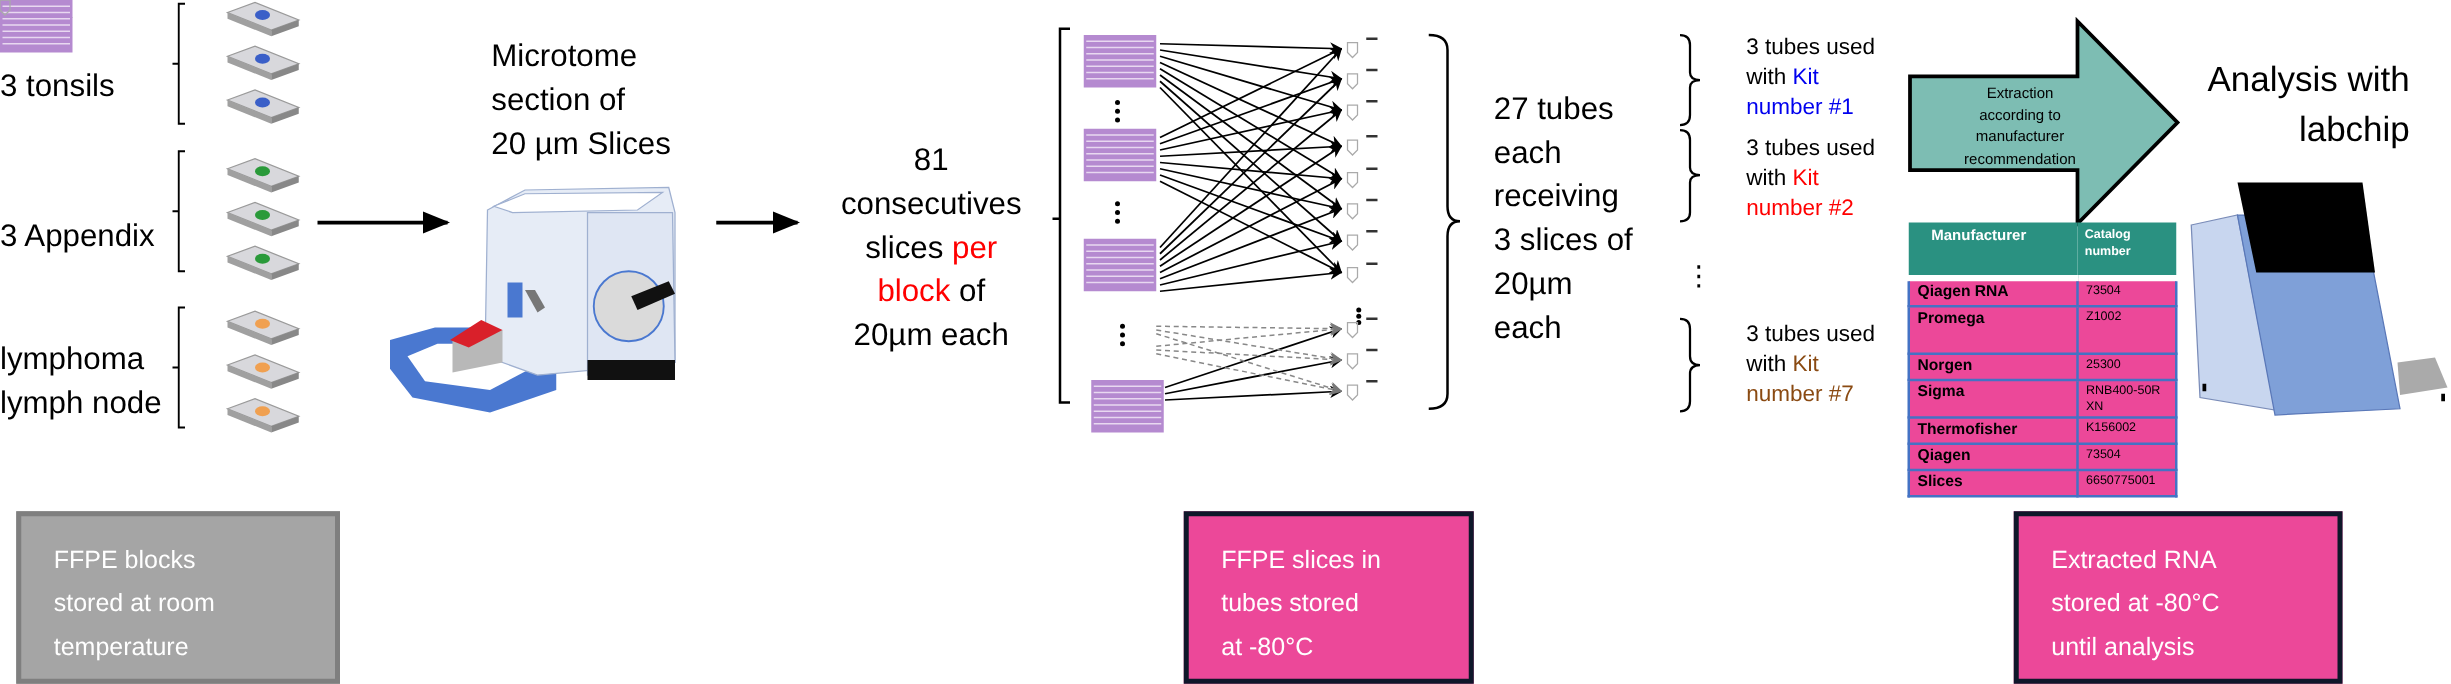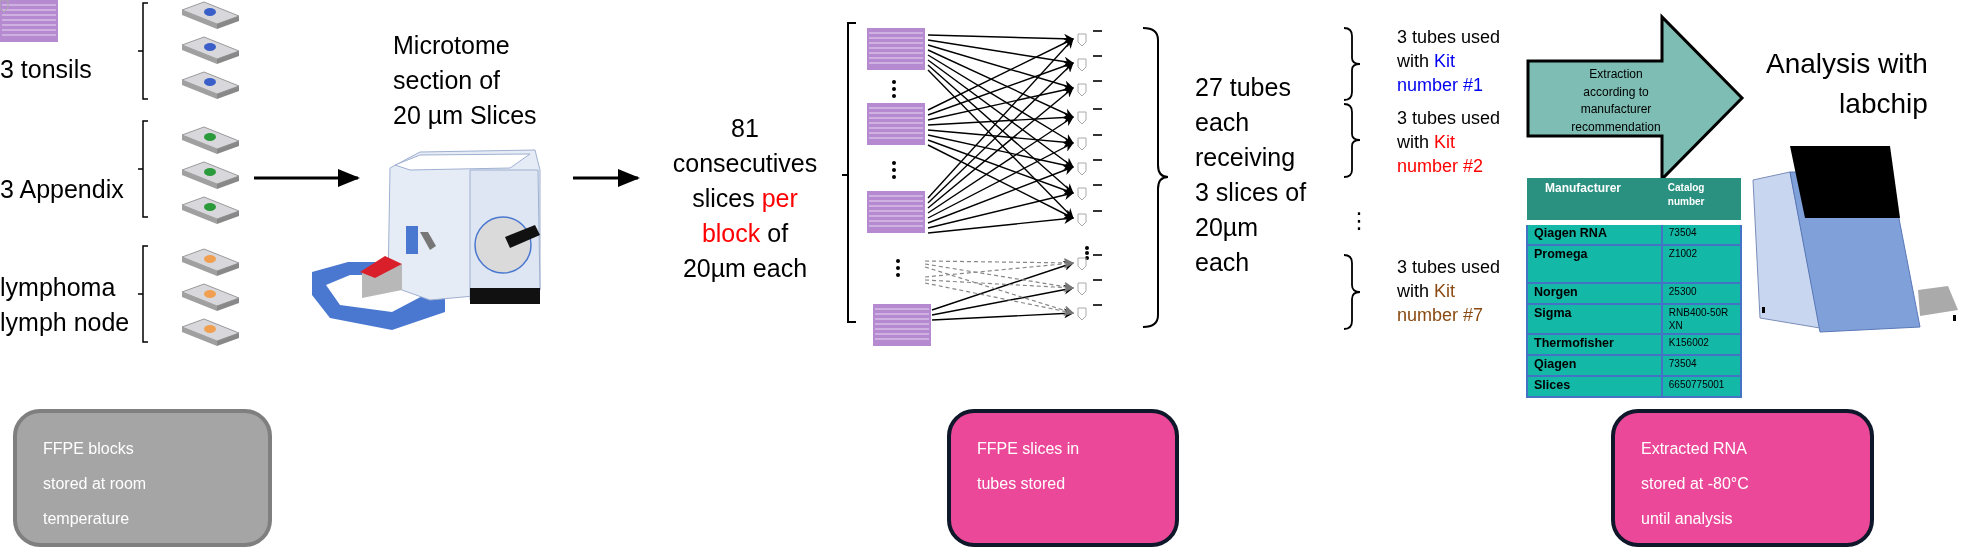--- a/index.html
+++ b/index.html
@@ -5,27 +5,27 @@
   html, body { margin:0; padding:0; background:#ffffff; }
   body { width:1961px; height:547px; position:relative; overflow:hidden;
          font-family:"Liberation Sans", "DejaVu Sans", sans-serif; color:#000; }
   .abs { position:absolute; }
   .lbl { font-size:25px; line-height:35px; }
   .center { text-align:center; }
   .red { color:#ff0000; }
   .blue { color:#0000ee; }
   .brown { color:#8a4a12; }
   .kit { font-size:18px; line-height:24px; position:absolute; }
-  .box { position:absolute; color:#ffffff; font-size:16px; line-height:35px; padding:18px 0 0 26px; box-sizing:border-box;border-radius:27px; }
+  .box { position:absolute; color:#ffffff; font-size:20px; line-height:35px; padding:18px 0 0 26px; box-sizing:border-box; }
   .box.gray { background:#a5a5a5; border:4px solid #7f7f7f; }
   .box.blue { background:#ec4899; border:4px solid #0f172a; color:#fff; }
   table.kits { position:absolute; left:1526px; top:178px; width:216px; border-collapse:collapse; font-size:12px; }
   table.kits th { background:#2a9181; color:#fff; text-align:left; font-weight:bold; height:36px; vertical-align:top; padding:3px 6px; border-bottom:5px solid #fff; }
   table.kits th.cat { font-size:10px; line-height:14px; }
-  table.kits td { background:#14b8a6; border:2px solid #4472c4; padding:1px 6px; vertical-align:top; height:17px; }
+  table.kits td { background:#ec4899; border:2px solid #4472c4; padding:1px 6px; vertical-align:top; height:17px; }
   table.kits td.m { font-weight:bold; width:112px; font-size:12.5px; }
   table.kits td.c { font-size:10px; line-height:13px; }
   svg { position:absolute; left:0; top:0; }
 </style>
 </head>
 <body>
 
 <svg width="1961" height="547" viewBox="0 0 1961 547">
   <defs>
     <marker id="ah" markerWidth="10" markerHeight="10" refX="9" refY="5" orient="auto" markerUnits="userSpaceOnUse">
@@ -305,18 +305,19 @@
 </table>
 
 <div class="box gray" style="left:13px;top:409px;width:259px;height:138px;">
   <div>FFPE blocks</div>
   <div>stored at room</div>
   <div>temperature</div>
 </div>
 <div class="box blue" style="left:947px;top:409px;width:232px;height:138px;">
   <div>FFPE slices in</div>
   <div>tubes stored</div>
+  <div>at -80°C</div>
 </div>
 <div class="box blue" style="left:1611px;top:409px;width:263px;height:138px;">
   <div>Extracted RNA</div>
   <div>stored at -80°C</div>
   <div>until analysis</div>
 </div>
 
 </body></html>

